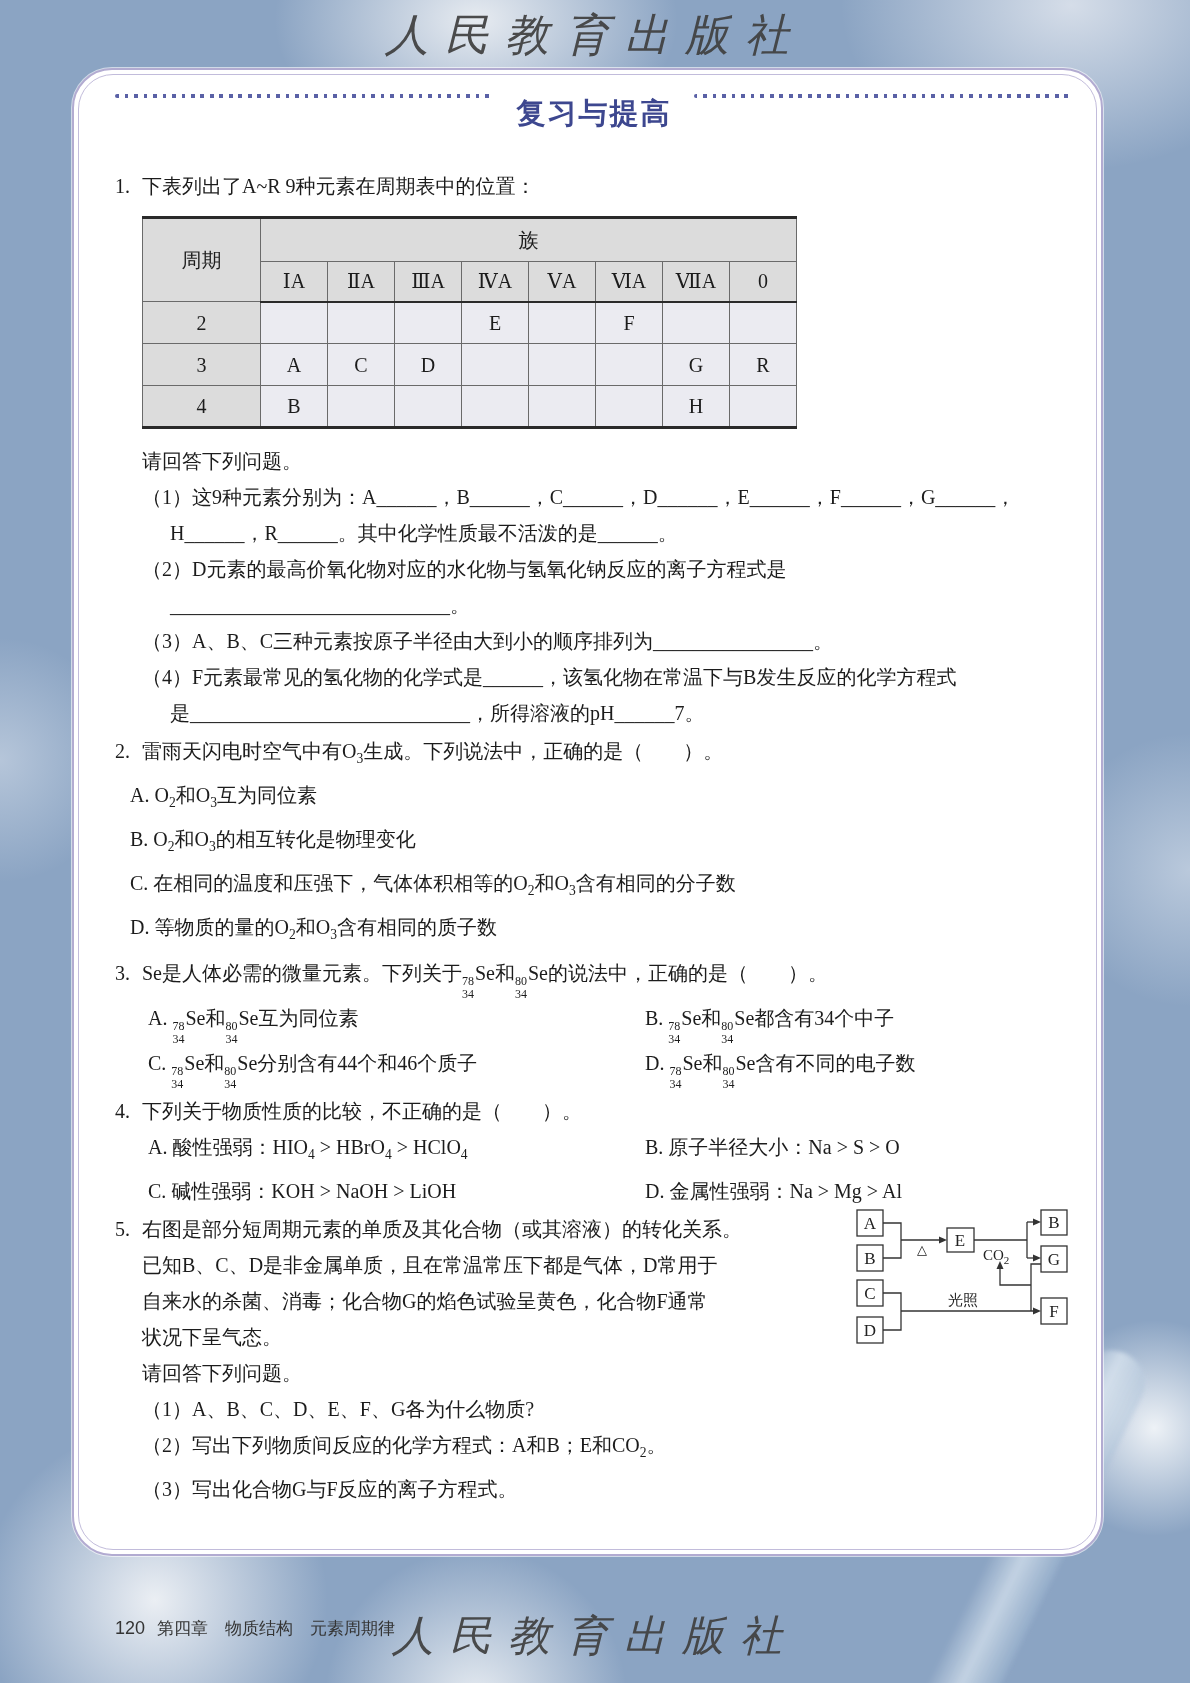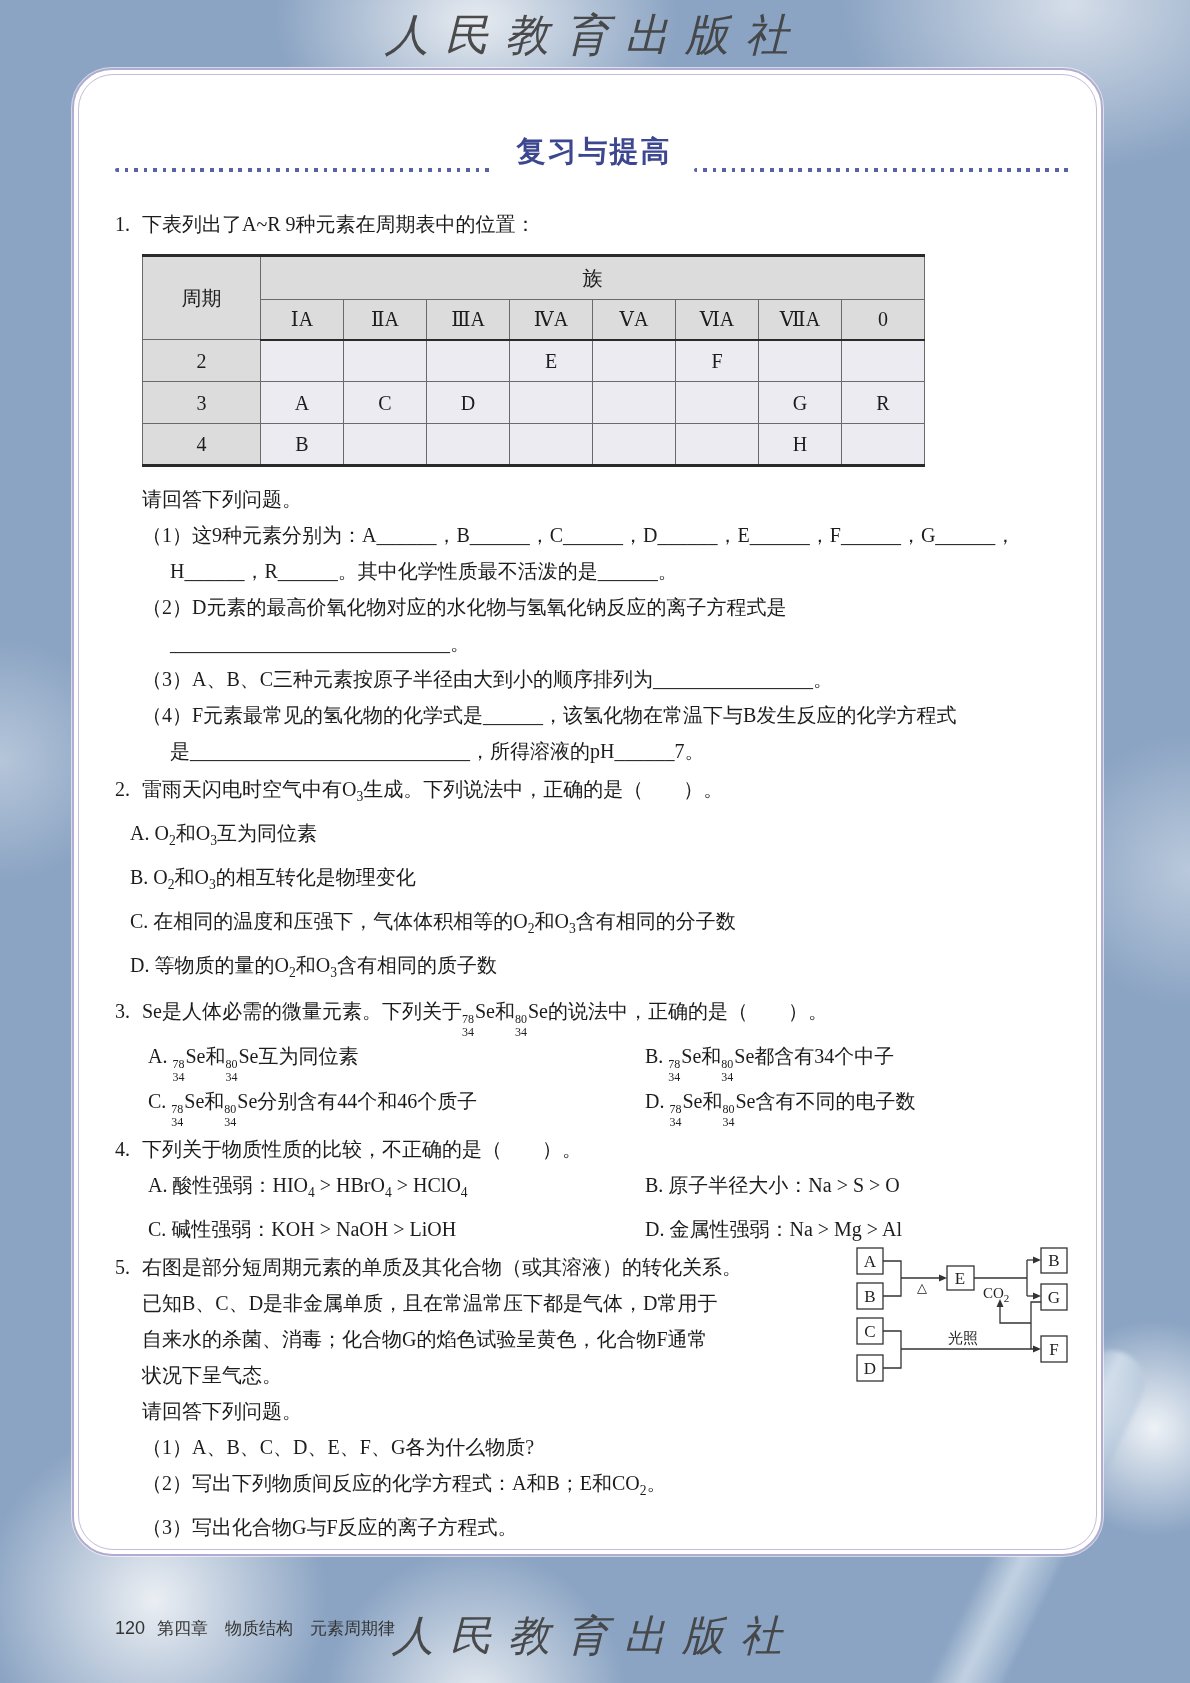--- a/index.html
+++ b/index.html
@@ -39,21 +39,21 @@
     position:absolute; left:72px; top:68px; width:1031px; height:1488px;
     background:#fff; border:2px solid #b2abd1; border-radius:40px;
     box-shadow:0 0 0 1px rgba(255,255,255,.6);
   }
   .card-liner {
     position:absolute; inset:4px; border:1px solid #c2bcdb; border-radius:35px;
     pointer-events:none;
   }
   .content { position:absolute; left:41px; right:28px; top:0; }
   
-  .title-row { display:flex; align-items:flex-end; margin-top:62px; }
+  .title-row { display:flex; align-items:flex-start; margin-top:24px; }
   .dots { flex:1; height:4px; background:repeating-linear-gradient(90deg,#5a61a6 0 3.5px, transparent 3.5px 9.5px); border-radius:2px; }
   .title {
     font-family:"Liberation Sans","DejaVu Sans",sans-serif;
     font-size:29px; font-weight:bold; color:#3d478f; letter-spacing:2px;
     padding:0 22px; white-space:nowrap;
   }
   
   .q { font-size:20px; line-height:36px; }
   .qline { display:flex; }
   .qnum { width:27px; flex:none; }
@@ -70,21 +70,21 @@
   
   table.ptable {
     border-collapse:collapse; margin:12px 0 14px 27px;
     border-top:3px solid #2a2a2a; border-bottom:3px solid #2a2a2a;
     font-size:20px; text-align:center;
   }
   table.ptable th, table.ptable td { border:1px solid #6a6a6a; font-weight:normal; }
   table.ptable .hd { background:#dcdcdc; }
   table.ptable td { background:#ebebf1; }
   th.period-h { width:118px; }
-  th.gcol { width:83px; height:40px; }
+  th.gcol { width:67px; height:40px; }
   th.grouprow { height:44px; }
   tr.subhead th { border-bottom:2px solid #2a2a2a; }
   table.ptable td { height:42px; }
   
   .optgrid { display:grid; grid-template-columns:497px 1fr; margin-left:33px; }
   .optlist { margin-left:15px; }
   
   .q5-wrap { position:relative; }
   .q5-text { width:668px; }
   .diagram { position:absolute; right:0px; top:-4px; }

